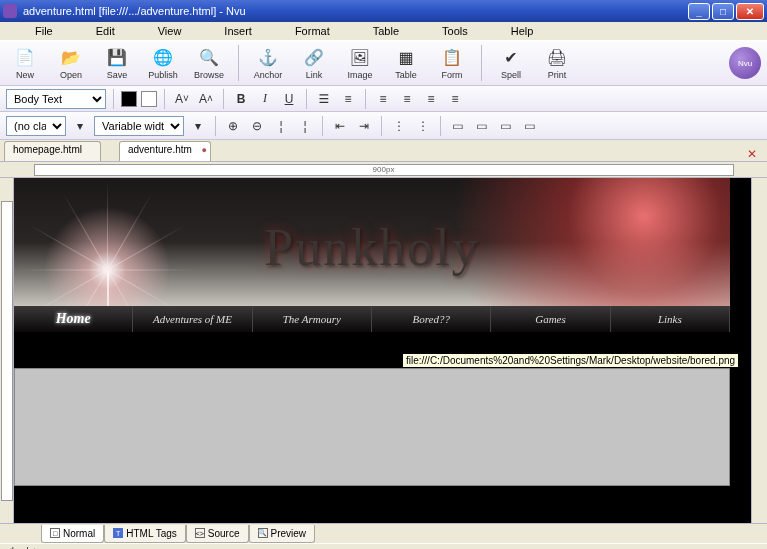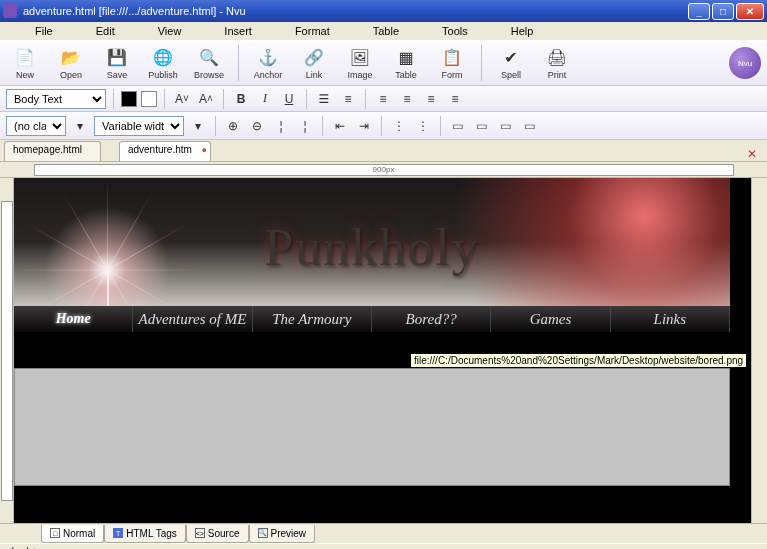--- a/index.html
+++ b/index.html
@@ -43,23 +43,23 @@
 .vruler { width: 14px; background: #ece9d8; border-right: 1px solid #b8b4c8; display: flex; align-items: center; justify-content: center; }
 .vruler-inner { width: 12px; height: 300px; background: #fff; border: 1px solid #999; font-size: 7px; color: #666; writing-mode: vertical-rl; display: flex; align-items: center; justify-content: center; }
 .canvas { flex: 1; background: #000; overflow: auto; position: relative; }
 .page-content { width: 716px; }
 .banner { height: 128px; width: 100%; background: radial-gradient(circle at 88% 30%, rgba(255,120,120,0.9) 0%, rgba(200,50,50,0.5) 12%, transparent 30%), radial-gradient(circle at 13% 72%, rgba(255,255,255,1) 0%, rgba(255,200,200,0.6) 3%, transparent 10%), linear-gradient(#1a1818,#2a2624 50%,#c8c4bd); position: relative; display: flex; align-items: center; justify-content: center; overflow: hidden; }
 .banner::before { content:""; position:absolute; left:13%; top:72%; width:2px; height:180px; background: linear-gradient(rgba(255,255,255,0.8),transparent); transform-origin: top; box-shadow: 0 0 8px rgba(255,200,200,0.7); }
 .rays { position:absolute; left:13%; top:72%; width:1px; height:1px; }
 .rays span { position:absolute; left:0; top:0; width:1px; height:90px; background:linear-gradient(rgba(255,230,230,0.5),transparent); transform-origin: top; }
 .banner-title { font-family: Georgia, serif; font-size: 52px; color: #3a3432; text-shadow: 0 0 12px rgba(180,40,40,0.5), 2px 2px 3px rgba(0,0,0,0.4); letter-spacing: 2px; margin-top: 10px; }
 .navbar { height: 26px; background: linear-gradient(#3a3838,#0a0808); display: flex; }
-.navitem { flex: 1; color: #ddd; font-size: 15px; display: flex; align-items: center; justify-content: center; border-right: 1px solid #444; font-style: italic; font-family: Georgia, serif; }
+.navitem { flex: 1; color: #ddd; font-size: 11px; display: flex; align-items: center; justify-content: center; border-right: 1px solid #444; font-style: italic; font-family: Georgia, serif; }
 .navitem.active { color: #fff; font-weight: bold; font-size: 14px; text-shadow: 0 0 4px #fff; }
-.tooltip { position: absolute; top: 175px; left: 396px; background: #ffffe1; border: 1px solid #000; padding: 1px 3px; font-size: 10px; color: #000; white-space: nowrap; }
+.tooltip { position: absolute; top: 175px; left: 388px; background: #ffffe1; border: 1px solid #000; padding: 1px 3px; font-size: 10px; color: #000; white-space: nowrap; }
 .placeholder-box { margin-top: 36px; width: 100%; height: 118px; background: #c4c4c4; border: 1px solid #888; }
 .scrollv { width: 16px; background: #ece9d8; border-left: 1px solid #b8b4c8; }
 .view-tabs { height: 20px; background: #ece9d8; border-top: 1px solid #b8b4c8; display: flex; align-items: center; padding: 0 4px; gap: 0; }
 .vtab { height: 18px; padding: 1px 8px; font-size: 10px; border: 1px solid #aca899; border-top: none; background: #f5f3ea; display: flex; align-items: center; gap: 3px; border-radius: 0 0 3px 3px; }
 .vtab.active { background: #fff; margin-left: 37px; }
 .vtab .vic { width: 10px; height: 10px; border: 1px solid #666; font-size: 7px; display: flex; align-items: center; justify-content: center; }
 .statusbar { height: 18px; background: #ece9d8; border-top: 1px solid #fff; padding: 2px 6px; font-size: 10px; color: #333; }
 </style>
 </head>
 <body>

